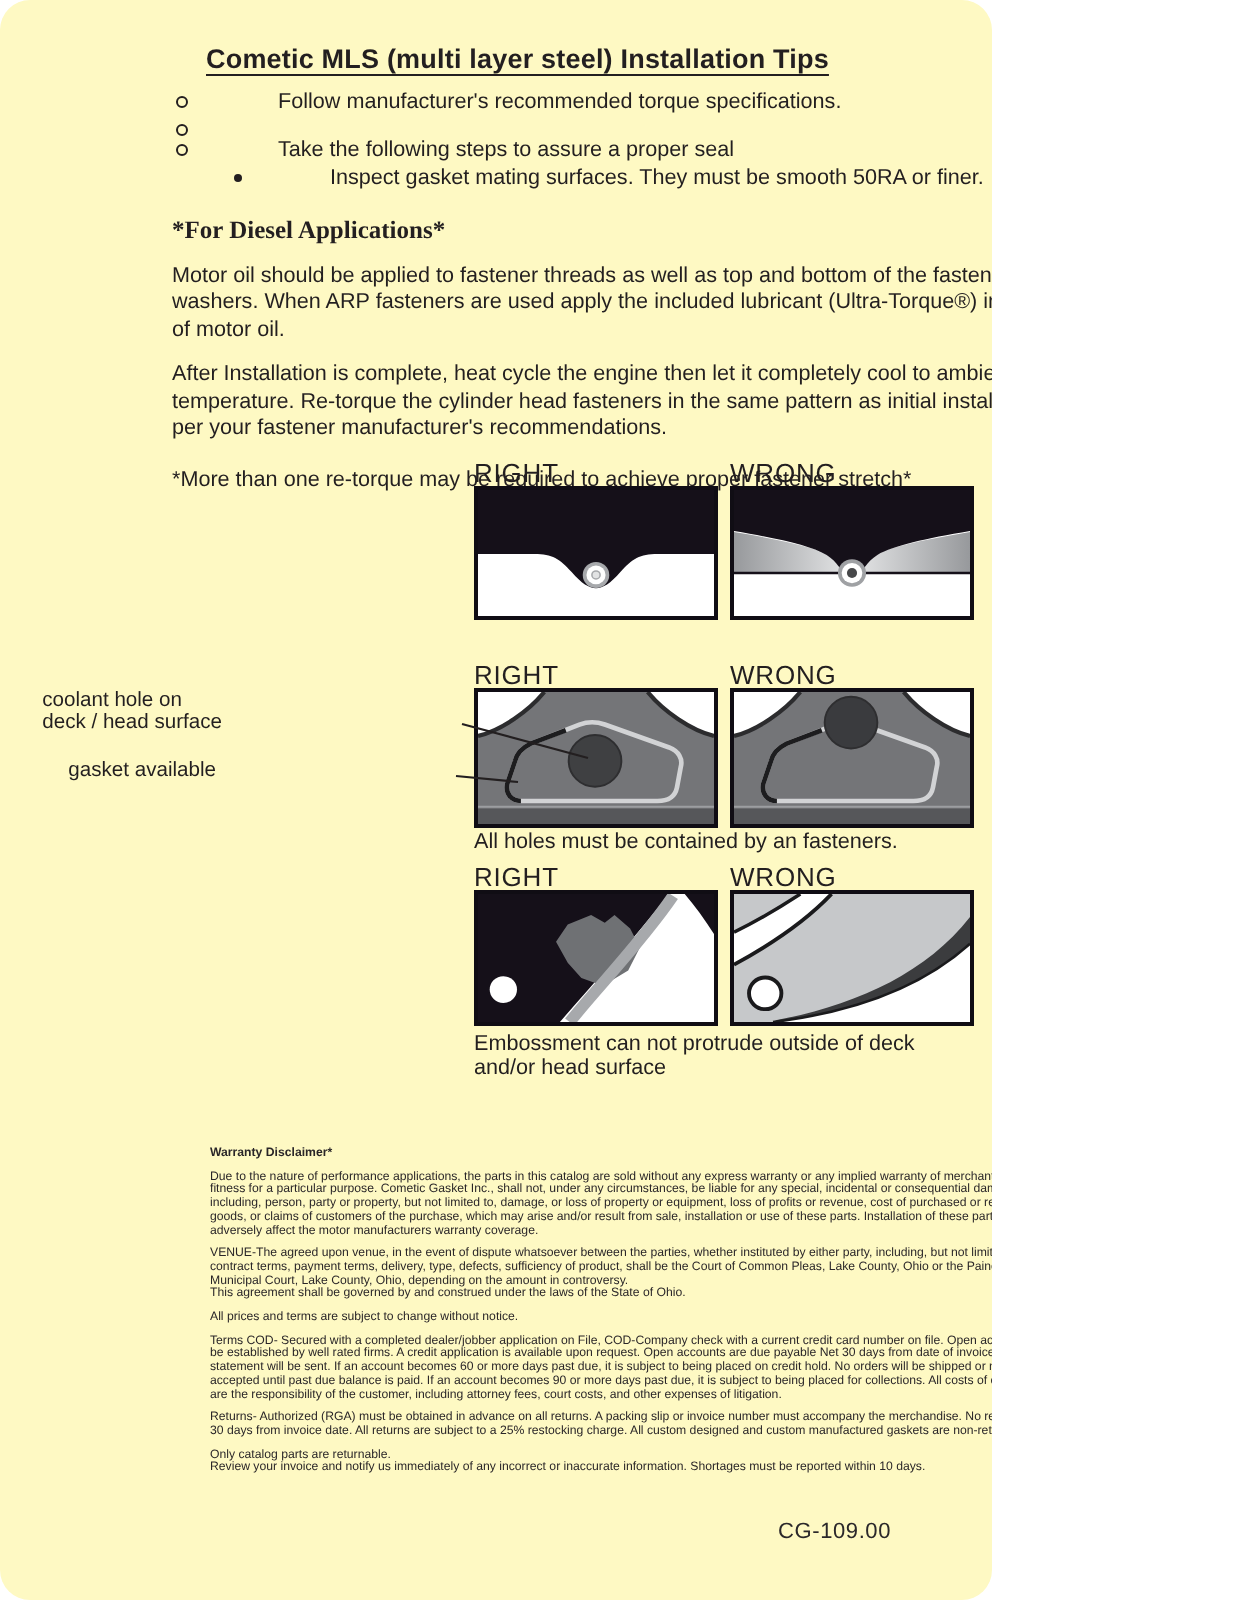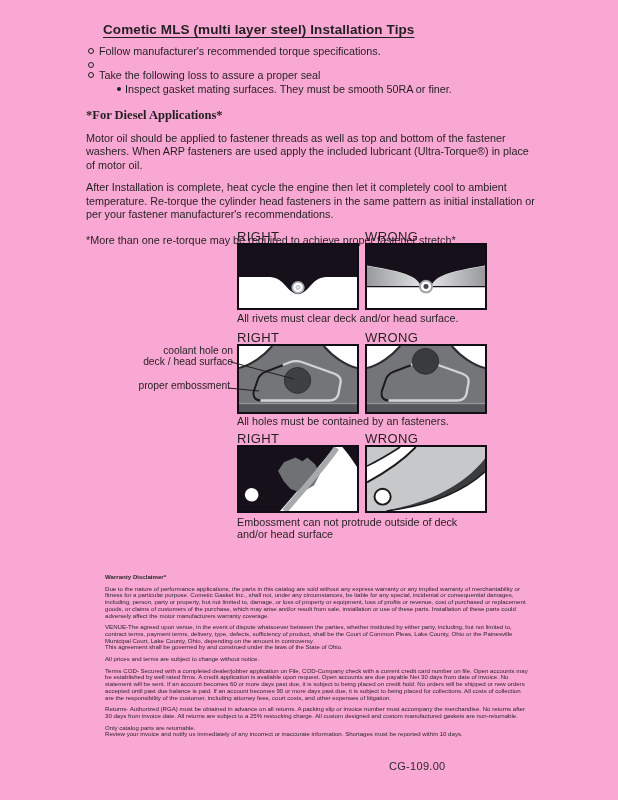--- a/index.html
+++ b/index.html
@@ -1,41 +1,41 @@
 <!DOCTYPE html>
 <html><head>
 <meta charset="utf-8">
 <style>
   html,body{margin:0;padding:0;background:#ffffff;}
-  .page{position:relative;width:618px;height:800px;background:#f9a8d4;overflow:hidden;
-        font-family:"Liberation Sans","DejaVu Sans",sans-serif;color:#231f20;}
+  .page{position:relative;width:496px;height:800px;background:#fef9c3;overflow:hidden;
+        font-family:"Liberation Sans","DejaVu Sans",sans-serif;color:#231f20;border-radius:15px;}
 
   
   .toptext{position:absolute;left:86px;top:22px;width:456px;}
   .title{font-size:13.5px;font-weight:bold;margin-left:17px;
          text-decoration:underline;text-underline-offset:3px;letter-spacing:.1px;}
   .bullets{margin-top:7px;font-size:10.8px;}
-  .blt{display:flex;line-height:14px;}
+  .blt{display:flex;line-height:14px;gap:40px;}
   .blt .o{width:4px;height:4px;border:1px solid #231f20;border-radius:50%;
           margin:4px 5px 0 2px;flex:none;}
   .sub .d{width:4px;height:4px;background:#231f20;border-radius:50%;
           margin:5px 4px 0 31px;flex:none;}
   .dheading{font-size:12.5px;font-weight:bold;margin-top:12px;font-family:Liberation Serif, serif;}
   .dpara{font-size:10.8px;line-height:13.4px;margin-top:9px;width:452px;}
   .dpara.last{margin-top:13px;}
 
   
   .dg-label{position:absolute;width:122px;text-align:left;font-size:13px;
             letter-spacing:.4px;color:#231f20;}
   .dbox{position:absolute;width:122px;border:2px solid #100d14;box-sizing:border-box;
         background:#fff;}
   .dbox svg{display:block;width:100%;height:100%;}
   .dg-caption{position:absolute;font-size:10.8px;line-height:11.5px;white-space:pre-line;}
 
-  .ann{position:absolute;font-size:10.3px;line-height:11px;text-align:right;
+  .ann{position:absolute;font-size:10.3px;line-height:11px;text-align:left;
        white-space:pre-line;}
   .leader{position:absolute;left:108px;top:342px;z-index:5;pointer-events:none;}
 
   
   .warranty{position:absolute;left:105px;top:574px;width:426px;font-size:6.1px;
             line-height:6.7px;color:#2a2628;}
   .warranty .whead{font-weight:bold;margin-bottom:5px;}
   .warranty p{margin:0 0 5px 0;white-space:pre-line;}
 
   .footer-code{position:absolute;left:389px;top:760px;font-size:11px;
@@ -51,21 +51,21 @@
     <div class="bullets">
       <div class="blt">
         <span class="o"></span>
         <span>Follow manufacturer's recommended torque specifications.</span>
       </div>
       <div class="blt">
         <span class="o"></span>
       </div>
       <div class="blt">
         <span class="o"></span>
-        <span>Take the following loss to assure a proper seal</span>
+        <span>Take the following steps to assure a proper seal</span>
       </div>
       <div class="blt sub">
         <span class="d"></span>
         <span>Inspect gasket mating surfaces.  They must be smooth 50RA or finer.</span>
       </div>
     </div>
     <div class="dheading">*For Diesel Applications*</div>
     <div class="dpara">Motor oil should be applied to fastener threads as well as top and bottom of the fastener washers. When ARP fasteners are used apply the included lubricant (Ultra-Torque®) in place of motor oil.</div>
     <div class="dpara">After Installation is complete, heat cycle the engine then let it completely cool to ambient temperature. Re-torque the cylinder head fasteners in the same pattern as initial installation or per your fastener manufacturer's recommendations.</div>
     <div class="dpara last">*More than one re-torque may be required to achieve proper fastener stretch*</div>
@@ -96,28 +96,27 @@
       </defs>
       <rect x="0" y="0" width="121" height="66" fill="#ffffff"></rect>
       <path d="M0 22 C24 26,44 30.5,57 36.5 L64 36.5 C77 30.5,97 26,121 22 L121 43.5 H0 Z" fill="url(#gw)"></path>
       <path d="M0 43.5 H121" stroke="#151019" stroke-width="1.3"></path>
       <path d="M0 0 H121 V21.5 C98 25.5,82 29,73.5 34 C68 37.5,65.5 43,62.8 46.5 C61.5 48.3,59.5 48.3,58.2 46.5 C55.5 43,53 37.5,47.5 34 C39 29,23 25.5,0 21.5 Z" fill="#151019"></path>
       <circle cx="60.5" cy="43.5" r="7.2" fill="#9fa1a4"></circle>
       <circle cx="60.5" cy="43.5" r="5.3" fill="#ffffff"></circle>
       <circle cx="60.5" cy="43.5" r="2.6" fill="#47484a"></circle>
     </svg>
   </div>
-  <div class="dg-caption" style="left:237px;top:313px">All rivets must clear deck and/or head surface.</div>
 
   <div class="dg-label" style="left:237px;top:330px">RIGHT</div>
   <div class="dg-label" style="left:365px;top:330px">WRONG</div>
 
   <div class="ann" style="right:385px;top:345px">coolant hole on
 deck / head surface</div>
-  <div class="ann" style="right:388px;top:380px">proper embossment</div>
+  <div class="ann" style="right:388px;top:380px">gasket available</div>
   <svg class="leader" width="260" height="70" viewBox="0 0 260 70">
     <line x1="123" y1="20" x2="186" y2="37" stroke="#231f20" stroke-width="1.1"></line>
     <line x1="120" y1="46" x2="151" y2="49" stroke="#231f20" stroke-width="1.1"></line>
   </svg>
 
   <div class="dbox" style="left:237px;top:344px;height:70px">
     <svg viewBox="0 0 121 69" preserveAspectRatio="none">
       <rect x="0" y="0" width="121" height="69" fill="#747578"></rect>
       <rect x="0" y="61" width="121" height="8" fill="#56575a"></rect>
       <path d="M0 60 H121" stroke="#9c9ea1" stroke-width="1"></path>

